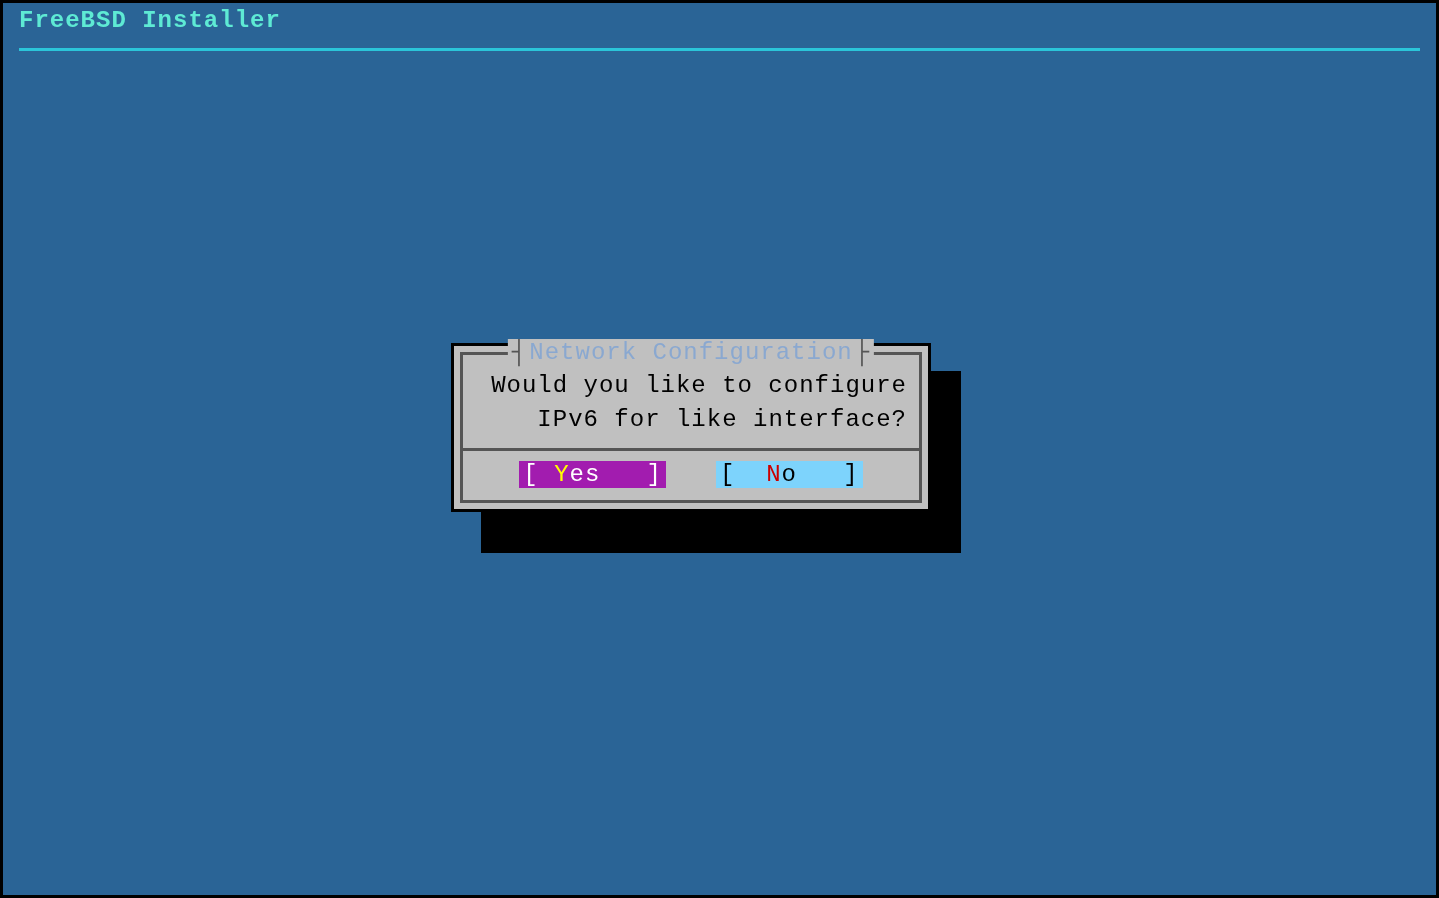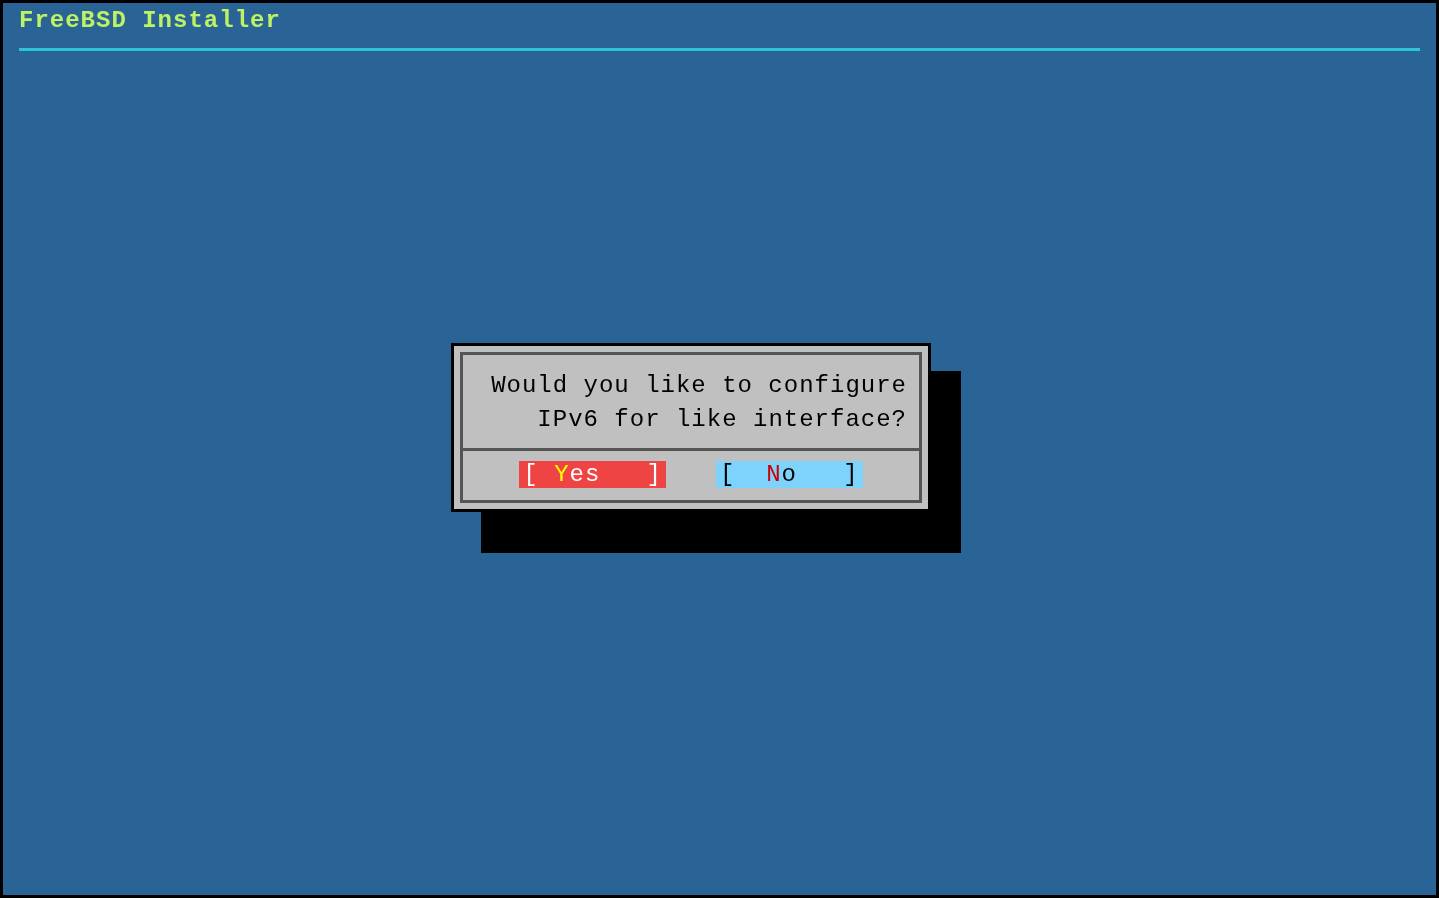--- a/index.html
+++ b/index.html
@@ -17,21 +17,21 @@
       overflow: hidden;
       border: 3px solid #000;
       position: relative;
     }
     
     .header {
       padding: 4px 16px;
     }
     
     .header-title {
-      color: #bef264;
+      color: #5eead4;
       font-weight: bold;
       letter-spacing: 1px;
     }
     
     .header-line {
       height: 3px;
       background-color: #2bc5d9;
       margin: 0 16px;
       margin-top: 10px;
     }
@@ -110,21 +110,21 @@
       font-family: 'Courier New', monospace;
       font-size: 24px;
       border: none;
       cursor: pointer;
       white-space: pre;
       letter-spacing: 1px;
       padding: 0 4px;
     }
     
     .dialog-button.selected {
-      background-color: #ef4444;
+      background-color: #a21caf;
       color: #fff;
       font-family: Liberation Mono, monospace;
     }
     
     .dialog-button.unselected {
       background-color: #7dd3fc;
       color: #000;
     }
     
     .hotkey-selected {
@@ -140,20 +140,21 @@
 
 <div class="header">
   <span class="header-title">FreeBSD Installer</span>
 </div>
 <div class="header-line"></div>
 
 <div class="dialog-shadow"></div>
 
 <div class="dialog">
   <div class="dialog-inner">
+    <div class="dialog-title">Network Configuration</div>
     <div class="dialog-body">
       <div>Would you like to configure</div>
       <div>IPv6 for like interface?</div>
     </div>
     <div class="dialog-separator"></div>
     <div class="dialog-buttons">
       <button class="dialog-button selected"><span>[ </span><span class="hotkey-selected">Y</span><span>es  </span><span> ]</span></button>
       <button class="dialog-button unselected"><span>[  </span><span class="hotkey-unselected">N</span><span>o  </span><span> ]</span></button>
     </div>
   </div>

